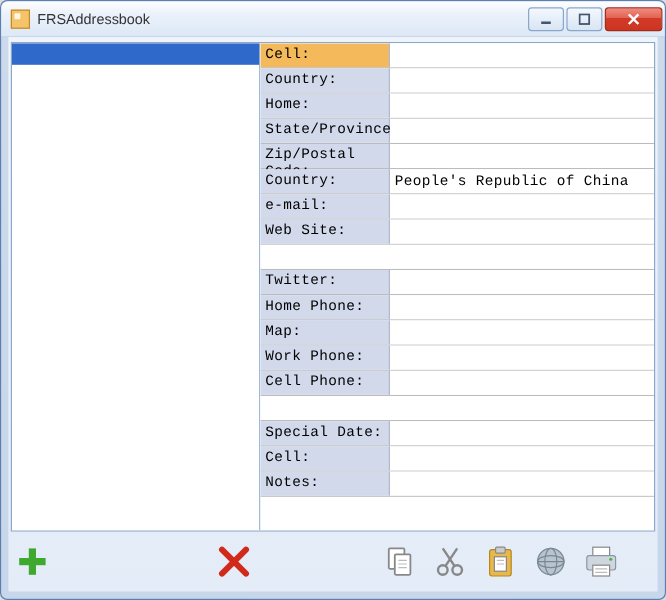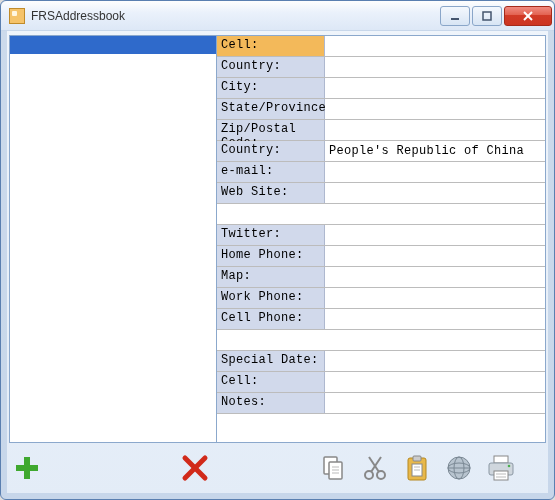--- a/index.html
+++ b/index.html
@@ -158,21 +158,21 @@
     <div class="detail-pane" id="detail-pane">
         <div class="field-row active">
           <div class="field-label">Cell:</div>
           <input class="field-value" type="text" style="">
         </div>
         <div class="field-row">
           <div class="field-label">Country:</div>
           <input class="field-value" type="text" style="">
         </div>
         <div class="field-row">
-          <div class="field-label">City:</div>
+          <div class="field-label">Home:</div>
           <input class="field-value" type="text" style="">
         </div>
         <div class="field-row">
           <div class="field-label">State/Province:</div>
           <input class="field-value" type="text" style="">
         </div>
         <div class="field-row">
           <div class="field-label">Zip/Postal Code:</div>
           <input class="field-value" type="text" style="">
         </div>

